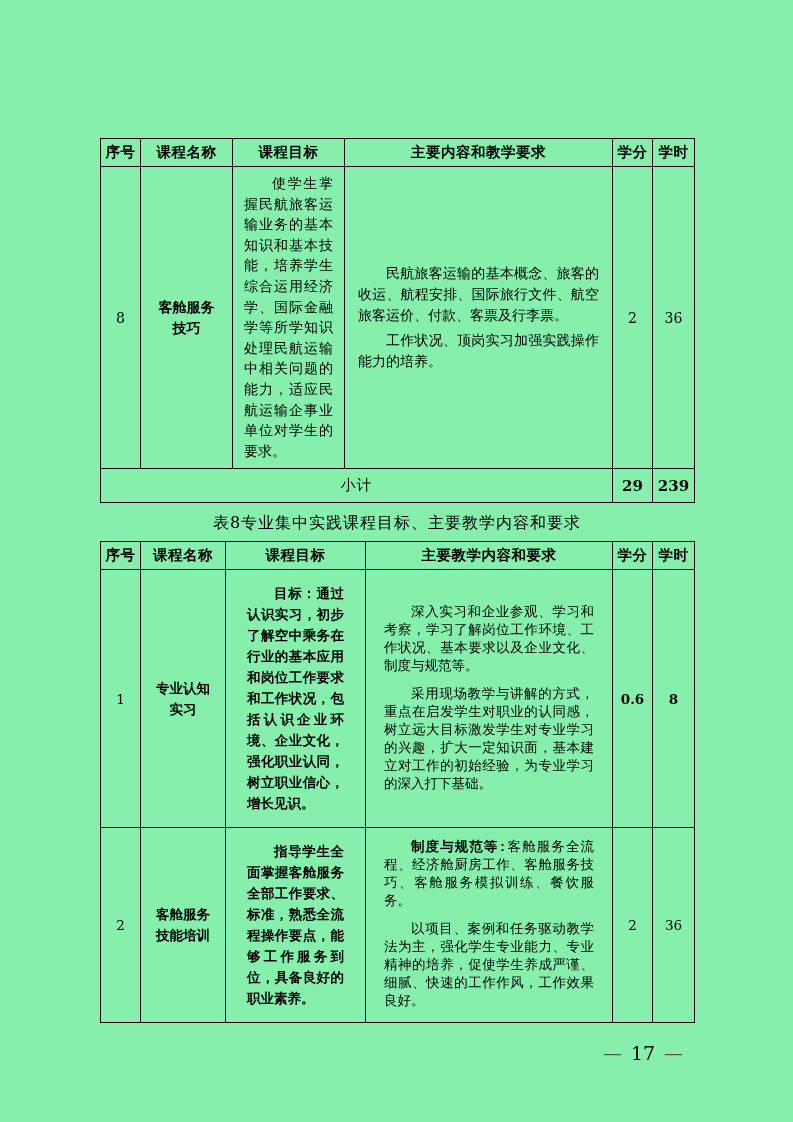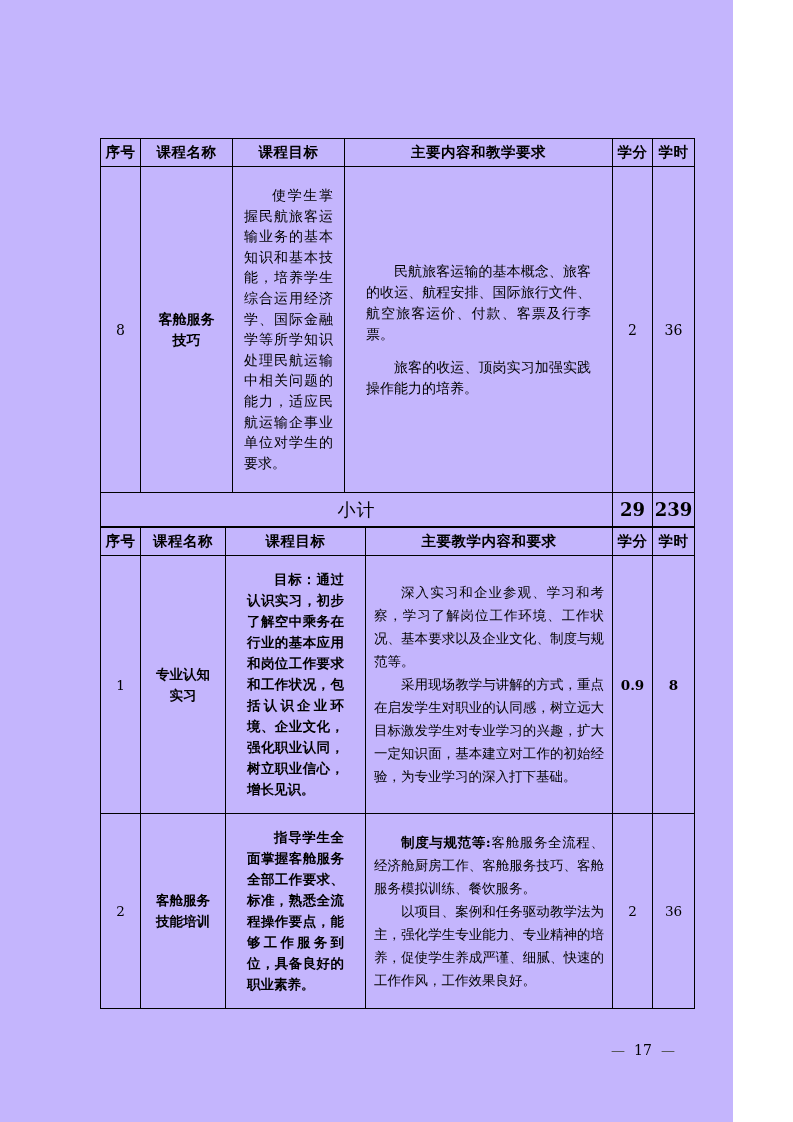--- a/index.html
+++ b/index.html
@@ -1,68 +1,68 @@
 <!DOCTYPE html>
 <html><head>
 <meta charset="utf-8">
 <style>
   html,body { margin:0; padding:0; background:#ffffff; }
   body {
     width:793px; height:1122px;
     font-family:"DejaVu Serif","Liberation Serif",serif;
     color:#000;
   }
-  .page { position:relative; width:733px; height:1122px; overflow:hidden; background:#c4b5fd; }
+  .page { position:relative; width:793px; height:1122px; overflow:hidden; background:#86efac; }
   .content { position:absolute; left:100px; top:138px; width:594px; }
 
   table.doc-table { border-collapse:collapse; table-layout:fixed; width:594px; }
   .doc-table th, .doc-table td { border:1px solid #000; overflow:hidden; }
 
   .doc-table th {
     font-size:14.5px; font-weight:bold; height:27px;
     text-align:center; padding:0 1px; letter-spacing:0.5px;
   }
 
   
   .c  { text-align:center; vertical-align:middle; }
   .num { font-size:15px; }
   .bold { font-weight:bold; }
 
   
   .t1 td { font-size:14px; }
-  .t1 .obj { vertical-align:top; padding:18px 11px; }
+  .t1 .obj { vertical-align:top; padding:6px 11px; }
   .t1 .obj .para { margin:0; line-height:20.6px; text-align:justify; text-indent:2em; }
   .t1 .cnt { vertical-align:middle; padding:2px 9px; }
-  .t1 .cnt .para { margin:12px; line-height:21px; text-align:justify; text-indent:2em; }
+  .t1 .cnt .para { margin:4px; line-height:21px; text-align:justify; text-indent:2em; }
   .row8 td { height:289px; }
-  .subtotal-row td { height:31px; font-size:18px; }
+  .subtotal-row td { height:31px; font-size:15px; }
   .subtotal-row .label { letter-spacing:1px; }
 
   .name { font-weight:bold; }
   .namewrap { display:inline-block; max-width:4.35em; line-height:21px; }
 
   
   .table-caption {
     text-align:center; font-size:16px; letter-spacing:1px;
     margin:9px 0 7px 0; line-height:22px;
   }
 
   
   .t2 td { font-size:13.5px; }
   .t2 .obj { vertical-align:middle; padding:1px 9px; }
   .t2 .obj .para { margin:12px; line-height:21px; text-align:justify; text-indent:2em;font-weight:bold; }
   .t2 .cnt { vertical-align:middle; padding:1px 8px; }
-  .t2 .cnt .para { margin:0; line-height:23px; text-align:justify; text-indent:2em; }
+  .t2 .cnt .para { margin:10px; line-height:18px; text-align:justify; text-indent:2em;font-family:Liberation Mono, monospace; }
   .t2 .row1 td { height:164px; }
   .t2 .row2 td { height:192px; }
 
   
   .footer {
     position:absolute; left:588px; top:1042px; width:110px;
-    text-align:center; font-size:14px;
+    text-align:center; font-size:19px;
     font-family:"DejaVu Serif","Liberation Serif",serif;
   }
   .footer .dash { letter-spacing:0; margin:0 9px; color:#555; }
 </style>
 </head>
 <body>
 
 <div class="page">
   <div class="content">
 
@@ -89,33 +89,34 @@
         <tr class="row8">
           <td class="c num">8</td>
           <td class="c name">
             <span class="namewrap">客舱服务技巧</span>
           </td>
           <td class="obj">
             <p class="para">使学生掌握民航旅客运输业务的基本知识和基本技能，培养学生综合运用经济学、国际金融学等所学知识处理民航运输中相关问题的能力，适应民航运输企事业单位对学生的要求。</p>
           </td>
           <td class="cnt">
             <p class="para">民航旅客运输的基本概念、旅客的收运、航程安排、国际旅行文件、航空旅客运价、付款、客票及行李票。</p>
-            <p class="para">旅客的收运、顶岗实习加强实践操作能力的培养。</p>
+            <p class="para">工作状况、顶岗实习加强实践操作能力的培养。</p>
           </td>
           <td class="c num">2</td>
           <td class="c num">36</td>
         </tr>
         <tr class="subtotal-row">
           <td colspan="4" class="c label">小计</td>
           <td class="c num bold">29</td>
           <td class="c num bold">239</td>
         </tr>
       </tbody>
     </table>
 
+    <div class="table-caption">表8专业集中实践课程目标、主要教学内容和要求</div>
 
     <table class="doc-table t2">
       <colgroup>
         <col style="width:40px">
           <col style="width:85px">
           <col style="width:140px">
         <col style="width:247px">
           <col style="width:40px">
           <col style="width:42px">
       </colgroup>
@@ -135,21 +136,21 @@
           <td class="c name">
             <span class="namewrap">专业认知实习</span>
           </td>
           <td class="obj">
             <p class="para">目标：通过认识实习，初步了解空中乘务在行业的基本应用和岗位工作要求和工作状况，包括认识企业环境、企业文化，强化职业认同，树立职业信心，增长见识。</p>
           </td>
           <td class="cnt">
             <p class="para">深入实习和企业参观、学习和考察，学习了解岗位工作环境、工作状况、基本要求以及企业文化、制度与规范等。</p>
             <p class="para">采用现场教学与讲解的方式，重点在启发学生对职业的认同感，树立远大目标激发学生对专业学习的兴趣，扩大一定知识面，基本建立对工作的初始经验，为专业学习的深入打下基础。</p>
           </td>
-          <td class="c num bold">0.9</td>
+          <td class="c num bold">0.6</td>
           <td class="c num bold">8</td>
         </tr>
         <tr class="row2">
           <td class="c num">2</td>
           <td class="c name">
             <span class="namewrap">客舱服务技能培训</span>
           </td>
           <td class="obj">
             <p class="para">指导学生全面掌握客舱服务全部工作要求、标准，熟悉全流程操作要点，能够工作服务到位，具备良好的职业素养。</p>
           </td>

